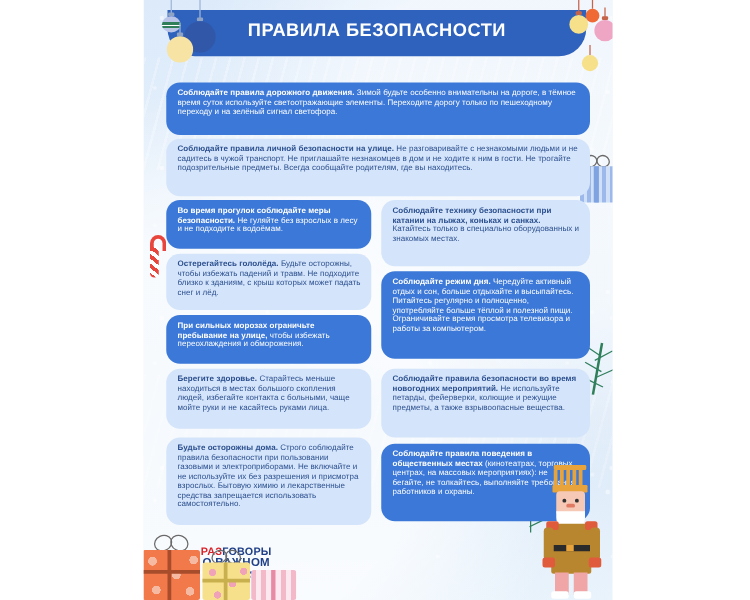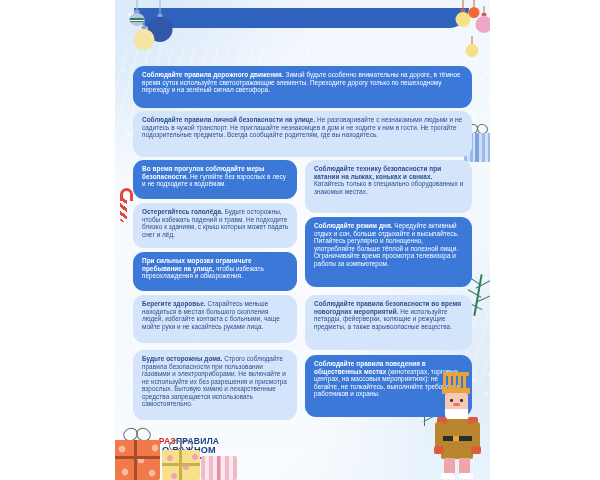--- a/index.html
+++ b/index.html
@@ -98,20 +98,21 @@
 <body>
 
 <div id="stage">
 
   <div class="poster">
     <div class="frost"></div>
     <div class="wave w1"></div>
     <div class="wave w2"></div>
 
     <div class="header">
+      <div class="t-line">ПРАВИЛА БЕЗОПАСНОСТИ</div>
     </div>
 
     <div class="orn" style="left:14px;top:0;width:16px;height:34px;">
       <div class="str" style="height:12px;"></div>
       <div class="cap" style="top:10px;"></div>
       <div class="ball" style="top:13px;width:15px;height:13px;background:linear-gradient(180deg,#b9c4e6 0 35%,#2f7f5b 35% 52%,#ffffff 52% 60%,#2f7f5b 60% 72%,#b9c4e6 72%);border-radius:50%;"></div>
     </div>
     <div class="orn" style="left:32px;top:0;width:26px;height:56px;">
       <div class="str" style="height:16px;"></div>
       <div class="cap" style="top:14px;"></div>
@@ -281,21 +282,21 @@
 
     <div class="art front" style="left:86px;top:452px;width:36px;height:28px;">
       <div style="position:absolute;left:0;top:4px;width:36px;height:24px;border-radius:2px;
            background:repeating-linear-gradient(90deg,#f4b9c9 0 4px,#fce9ef 4px 8px);"></div>
       <div style="position:absolute;left:16px;top:4px;width:3px;height:24px;background:#e78aa4;"></div>
     </div>
 
   </div>
 
   <div class="logo">
-    <div class="l1"><span class="red">РАЗ</span><span>ПРАВИЛА</span></div>
+    <div class="l1"><span class="red">РАЗ</span><span>ГОВОРЫ</span></div>
     <div class="l2">О ВАЖНОМ</div>
     <div class="bar">
       <i style="background:#ffffff;"></i>
         <i style="background:#2f62bd;"></i>
         <i style="background:#d8232a;"></i>
     </div>
     <div class="url">ВК.СОМ/RAZGOVORIOVAZHNOM</div>
   </div>
 
 </div>

